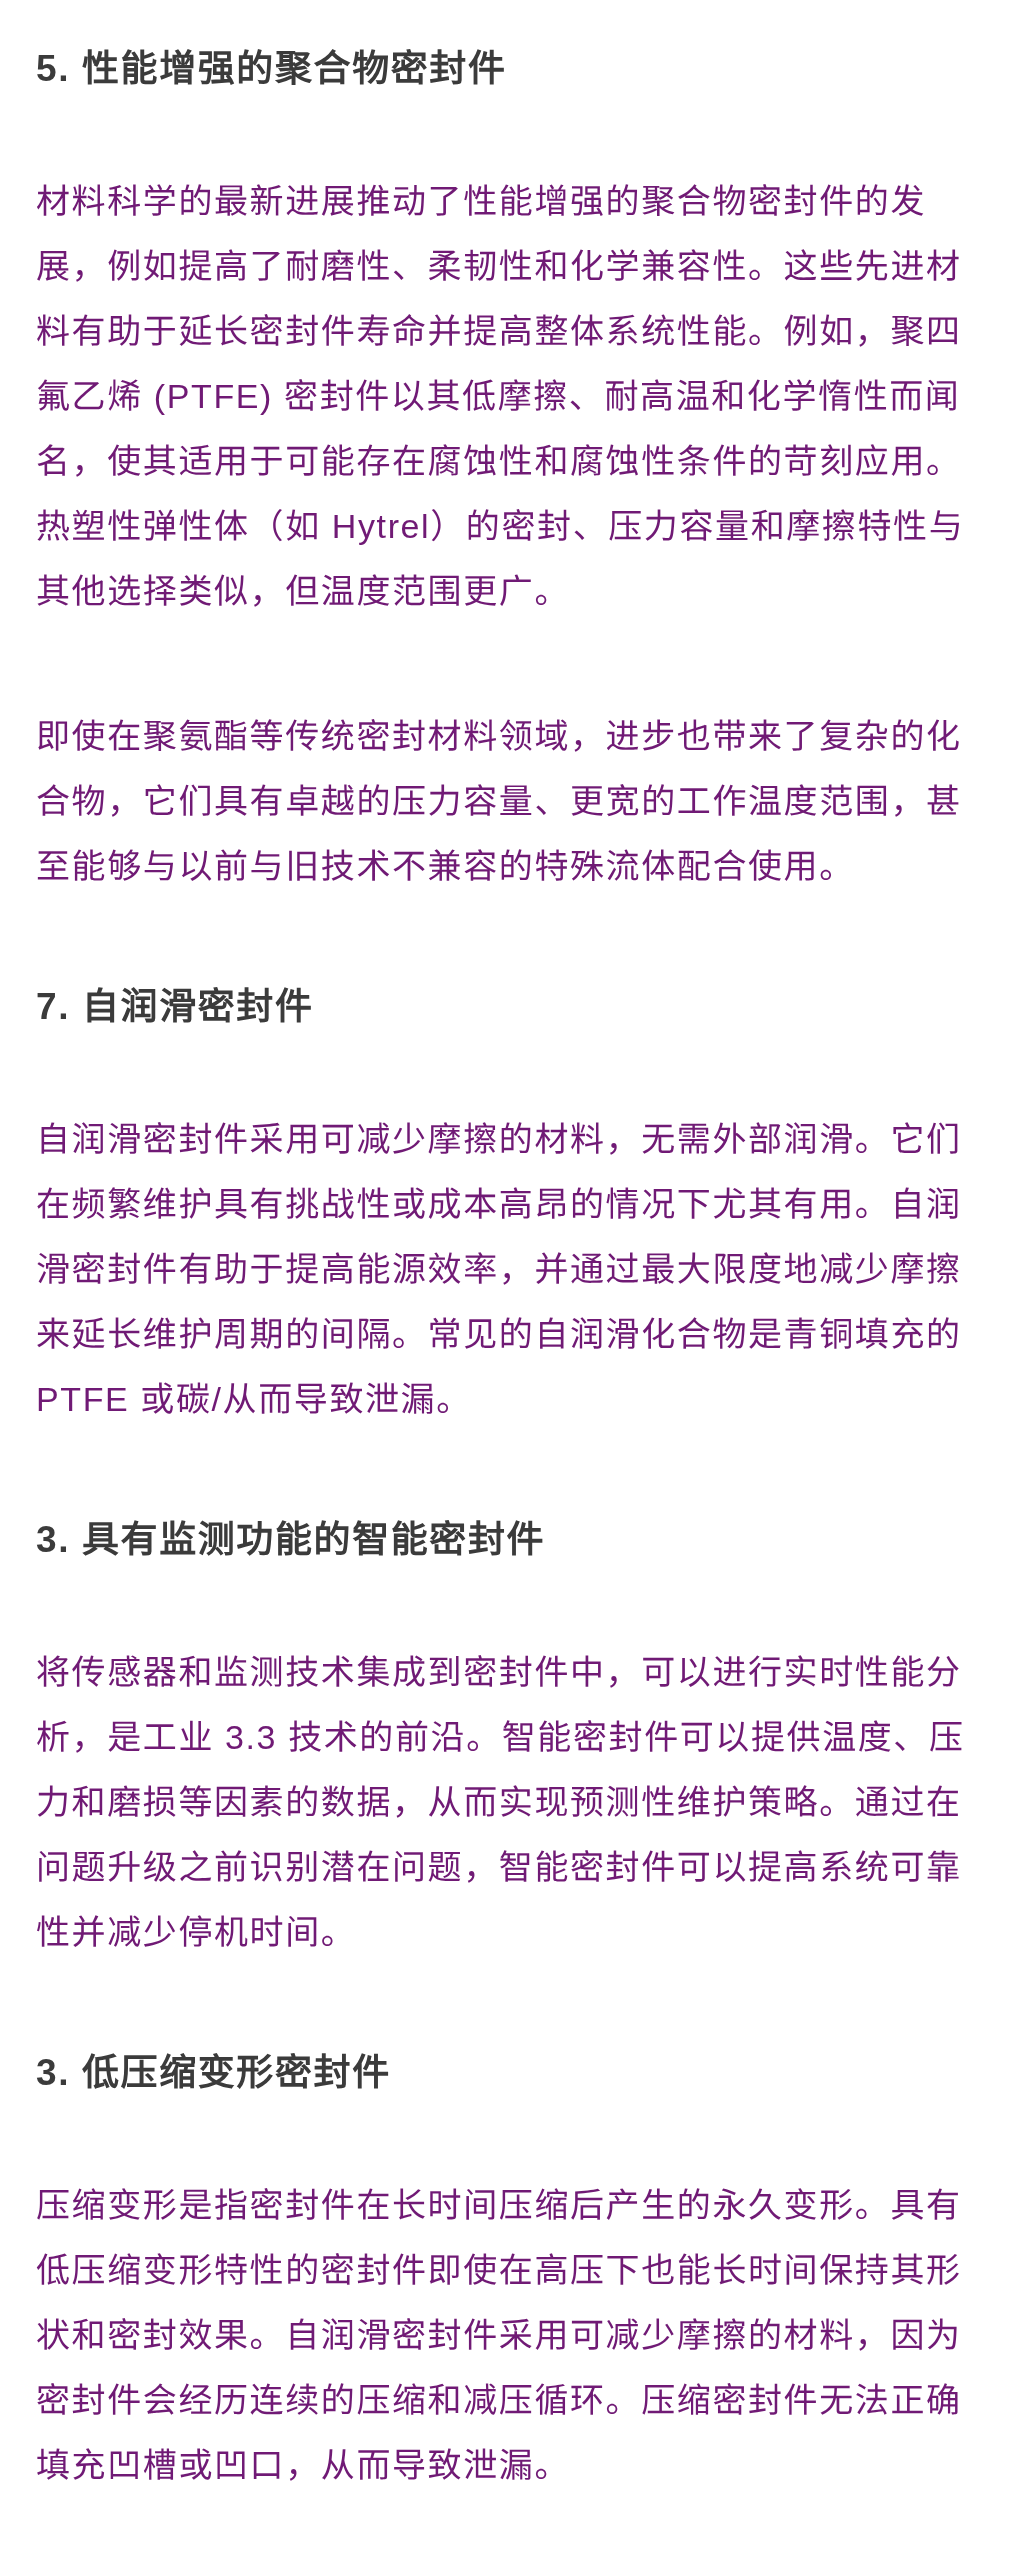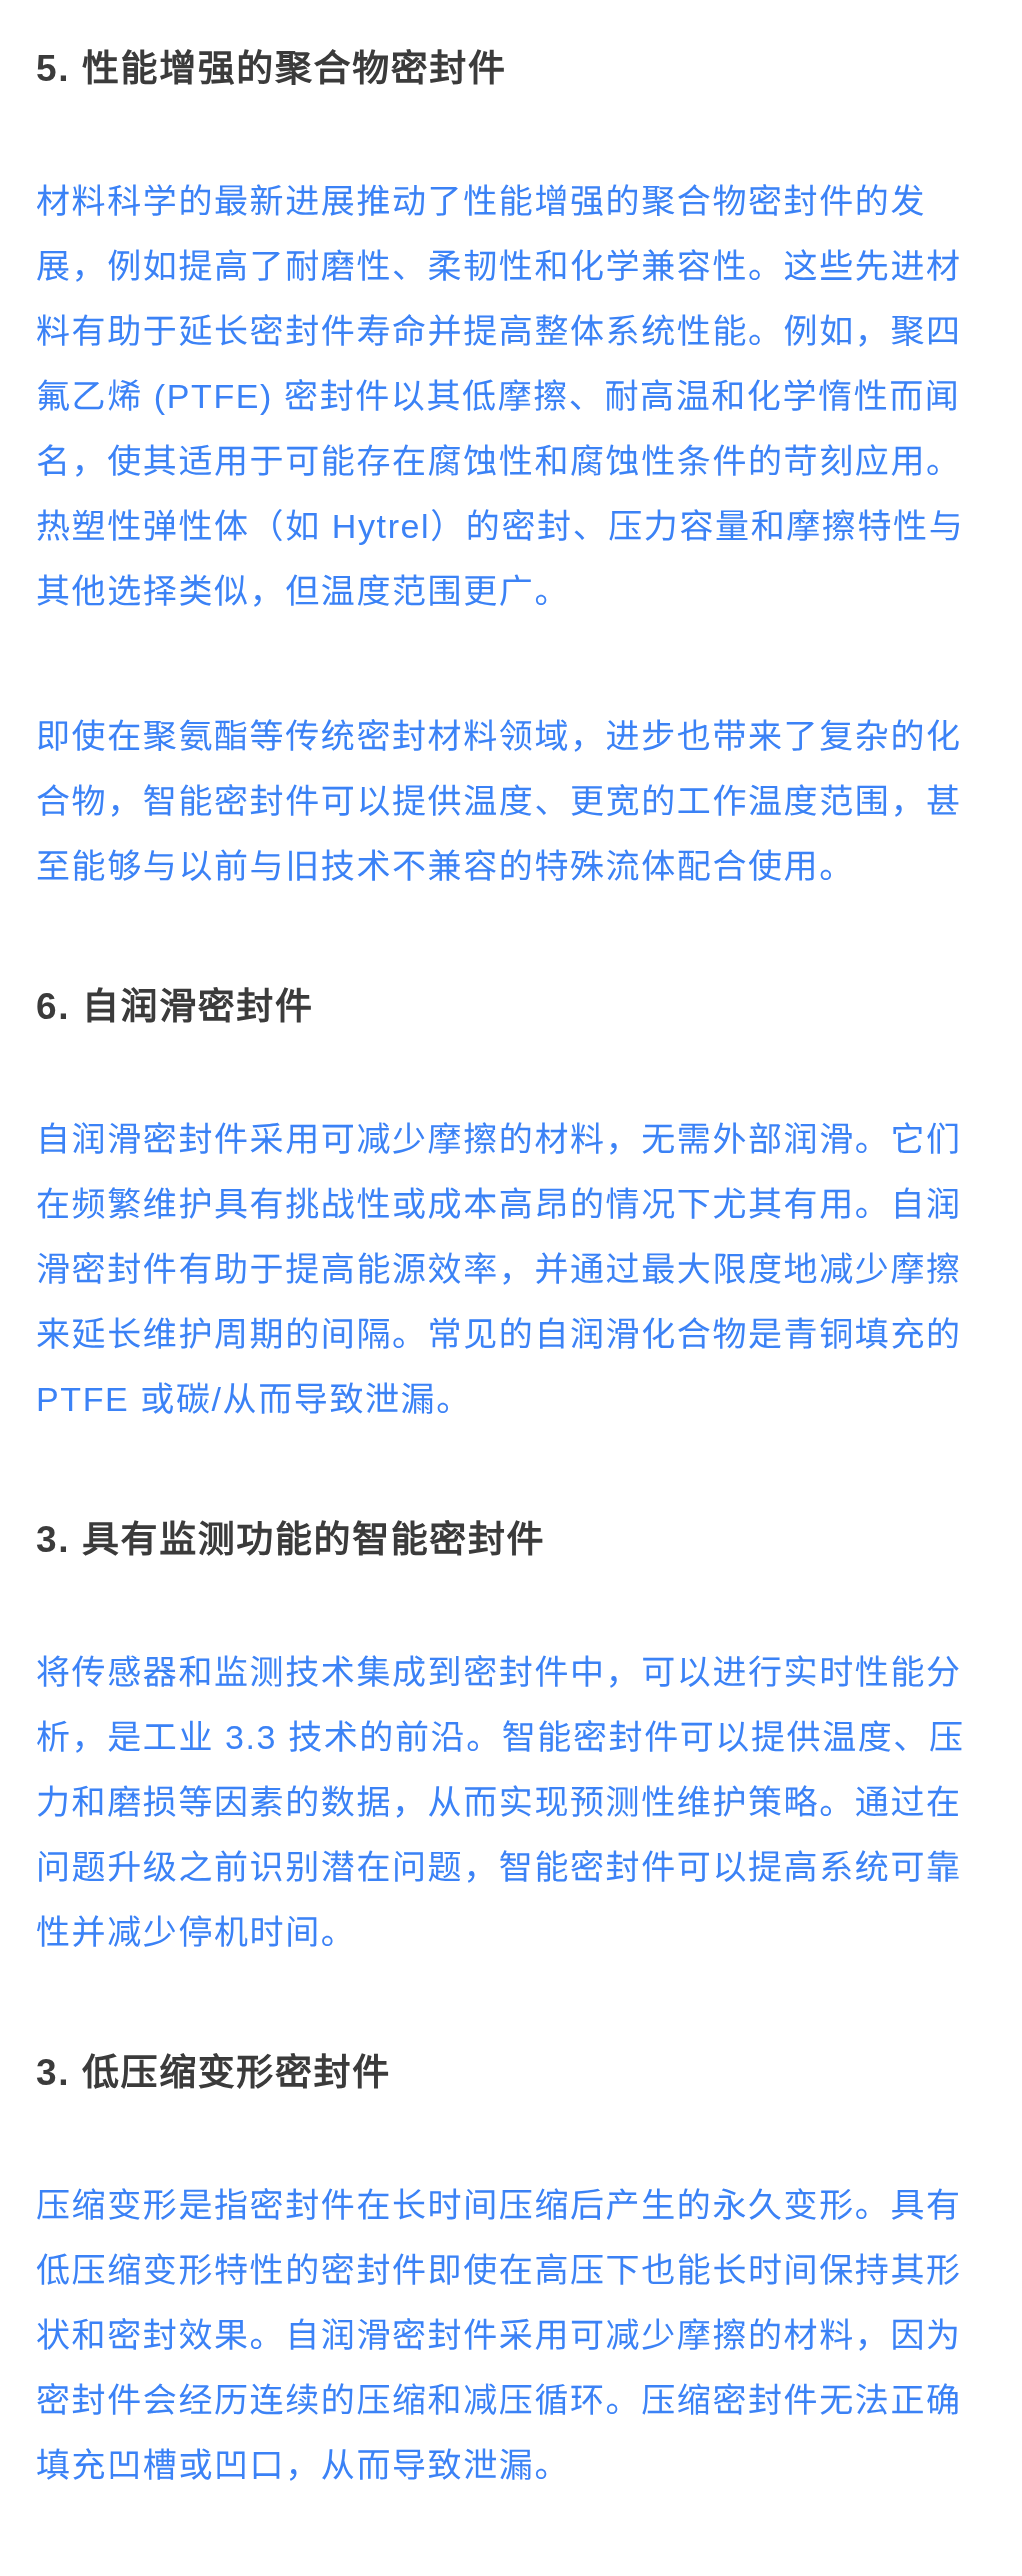--- a/index.html
+++ b/index.html
@@ -27,44 +27,44 @@
     letter-spacing: 1.6px;
     margin: 84px 0 76px 0;
   }
   section:first-child h2 {
     margin-top: 8px;
   }
   p {
     font-size: 34px;
     line-height: 65px;
     font-weight: 400;
-    color: #3b82f6;
+    color: #701a75;
     letter-spacing: 1.6px;
     margin: 0 0 80px 0;
     text-align: left;
     word-break: normal;
     overflow-wrap: break-word;
   }
   section:last-child p:last-child {
     margin-bottom: 0;
   }
 </style>
 </head>
 <body>
 
 <main>
 
   <section>
     <h2>5. 性能增强的聚合物密封件</h2>
     <p>材料科学的最新进展推动了性能增强的聚合物密封件的发展，例如提高了耐磨性、柔韧性和化学兼容性。这些先进材料有助于延长密封件寿命并提高整体系统性能。例如，聚四氟乙烯 (PTFE) 密封件以其低摩擦、耐高温和化学惰性而闻名，使其适用于可能存在腐蚀性和腐蚀性条件的苛刻应用。热塑性弹性体（如 Hytrel）的密封、压力容量和摩擦特性与其他选择类似，但温度范围更广。</p>
-    <p>即使在聚氨酯等传统密封材料领域，进步也带来了复杂的化合物，智能密封件可以提供温度、更宽的工作温度范围，甚至能够与以前与旧技术不兼容的特殊流体配合使用。</p>
+    <p>即使在聚氨酯等传统密封材料领域，进步也带来了复杂的化合物，它们具有卓越的压力容量、更宽的工作温度范围，甚至能够与以前与旧技术不兼容的特殊流体配合使用。</p>
   </section>
 
   <section>
-    <h2>6. 自润滑密封件</h2>
+    <h2>7. 自润滑密封件</h2>
     <p>自润滑密封件采用可减少摩擦的材料，无需外部润滑。它们在频繁维护具有挑战性或成本高昂的情况下尤其有用。自润滑密封件有助于提高能源效率，并通过最大限度地减少摩擦来延长维护周期的间隔。常见的自润滑化合物是青铜填充的 PTFE 或碳/从而导致泄漏。</p>
   </section>
 
   <section>
     <h2>3. 具有监测功能的智能密封件</h2>
     <p>将传感器和监测技术集成到密封件中，可以进行实时性能分析，是工业 3.3 技术的前沿。智能密封件可以提供温度、压力和磨损等因素的数据，从而实现预测性维护策略。通过在问题升级之前识别潜在问题，智能密封件可以提高系统可靠性并减少停机时间。</p>
   </section>
 
   <section>
     <h2>3. 低压缩变形密封件</h2>

